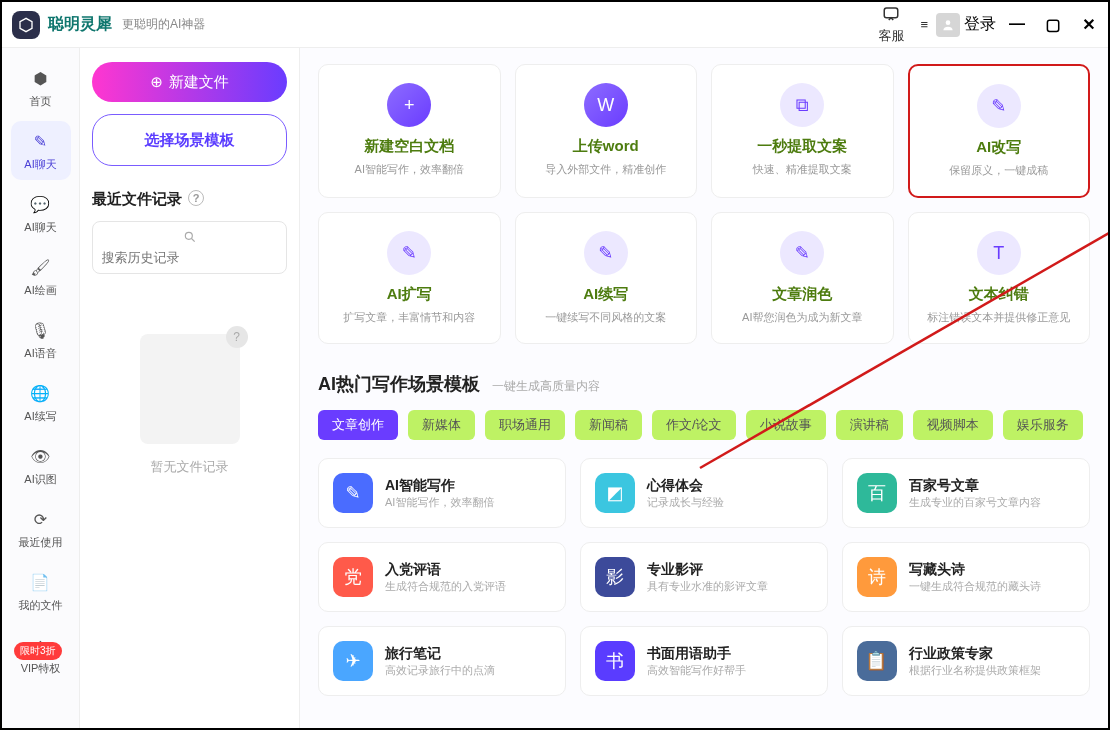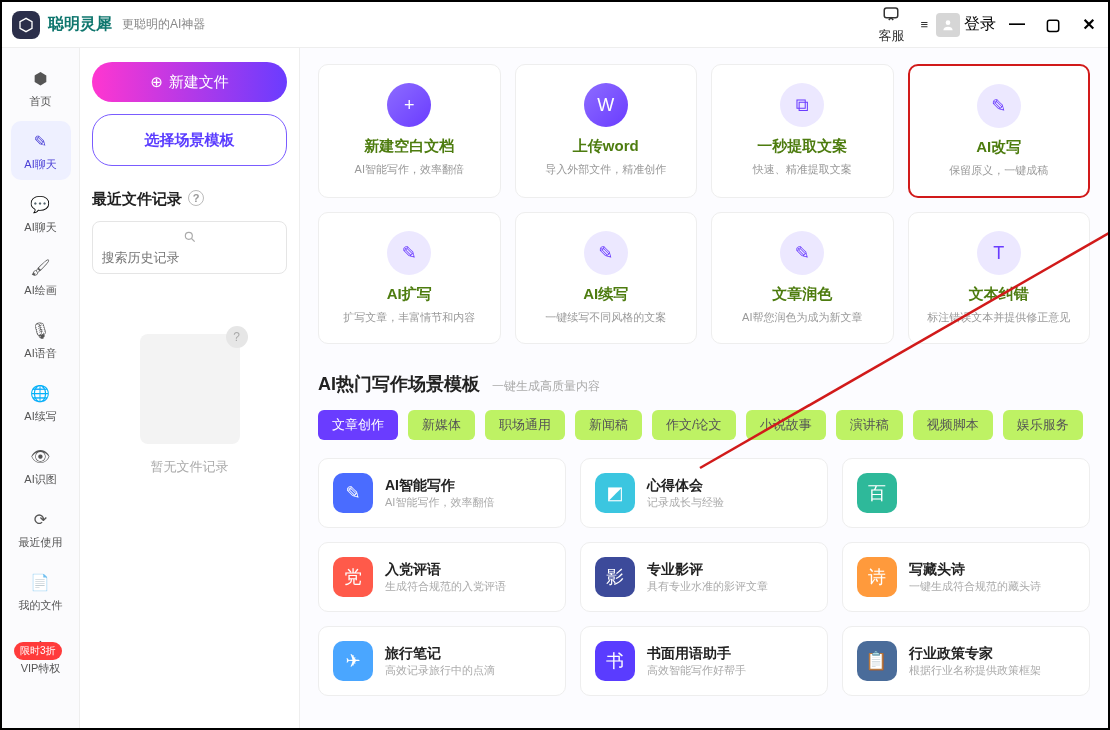--- a/index.html
+++ b/index.html
@@ -239,20 +239,24 @@
         </div>
         <div class="tpl">
           <div class="tpl-ico c-cyan">◩</div>
           <div>
             <div class="tpl-title">心得体会</div>
             <div class="tpl-sub">记录成长与经验</div>
           </div>
         </div>
         <div class="tpl">
           <div class="tpl-ico c-teal">百</div>
+          <div>
+            <div class="tpl-title">百家号文章</div>
+            <div class="tpl-sub">生成专业的百家号文章内容</div>
+          </div>
         </div>
         <div class="tpl">
           <div class="tpl-ico c-red">党</div>
           <div>
             <div class="tpl-title">入党评语</div>
             <div class="tpl-sub">生成符合规范的入党评语</div>
           </div>
         </div>
         <div class="tpl">
           <div class="tpl-ico c-navy">影</div>

